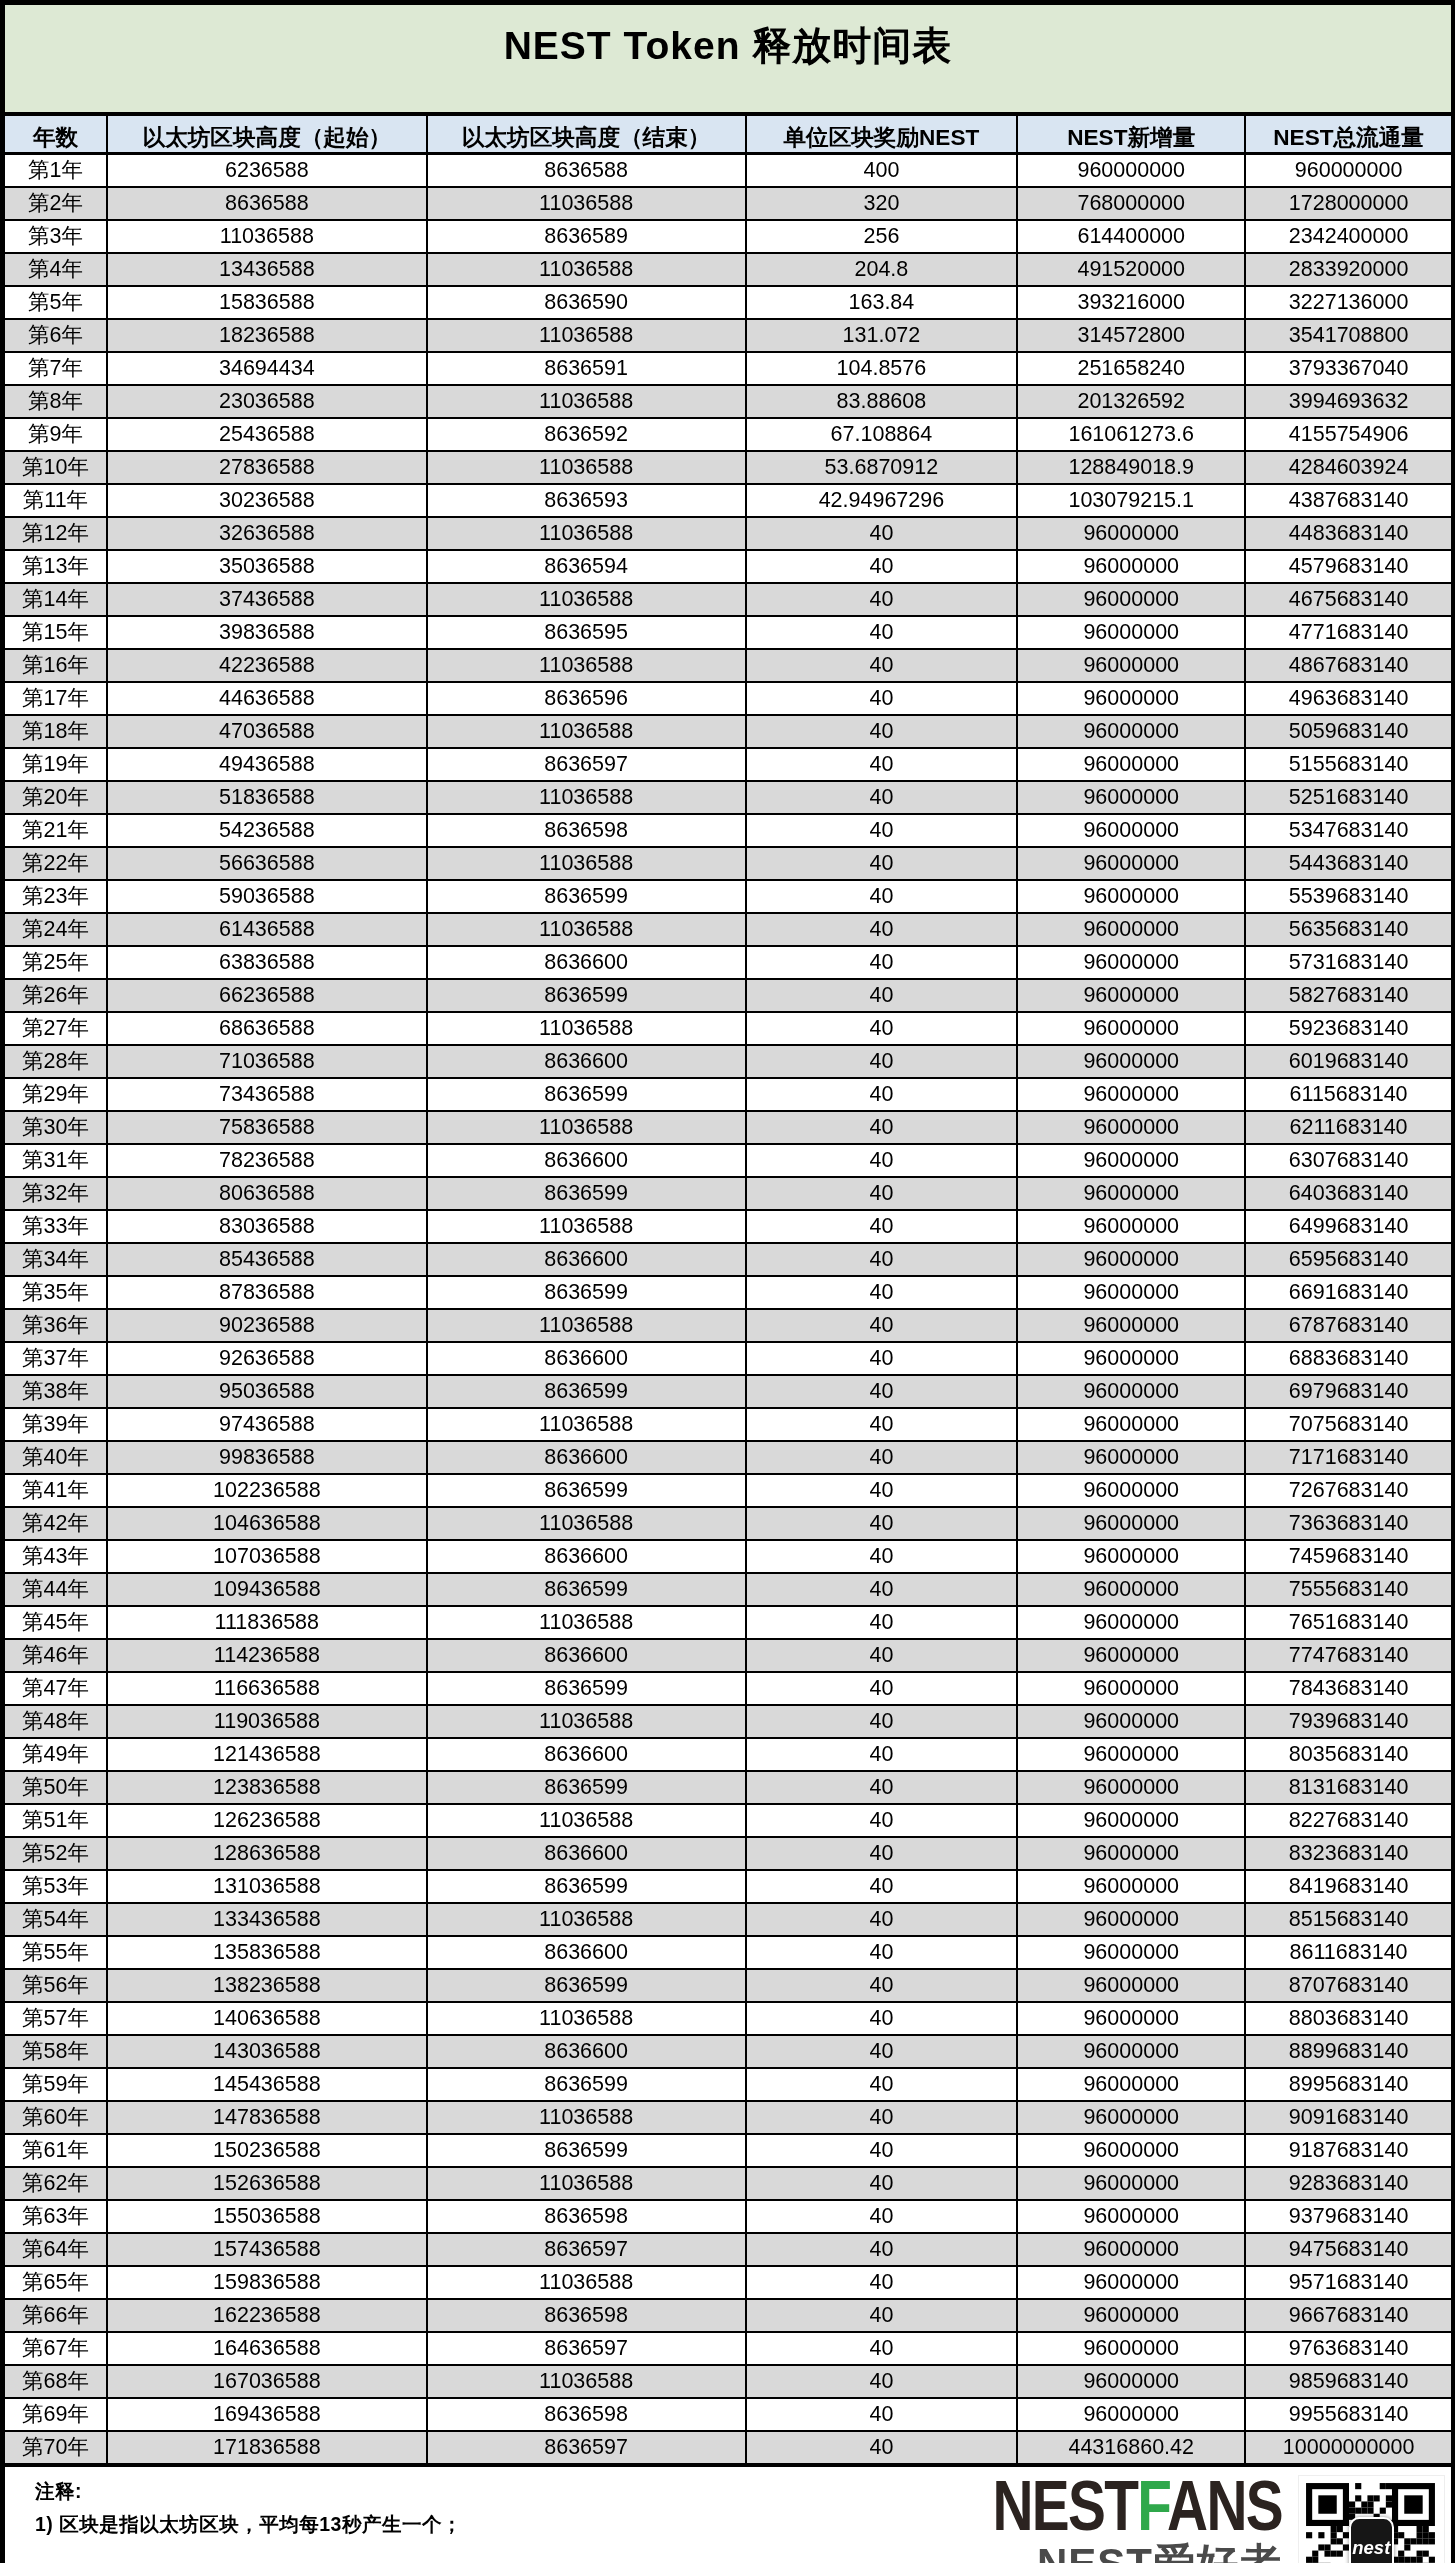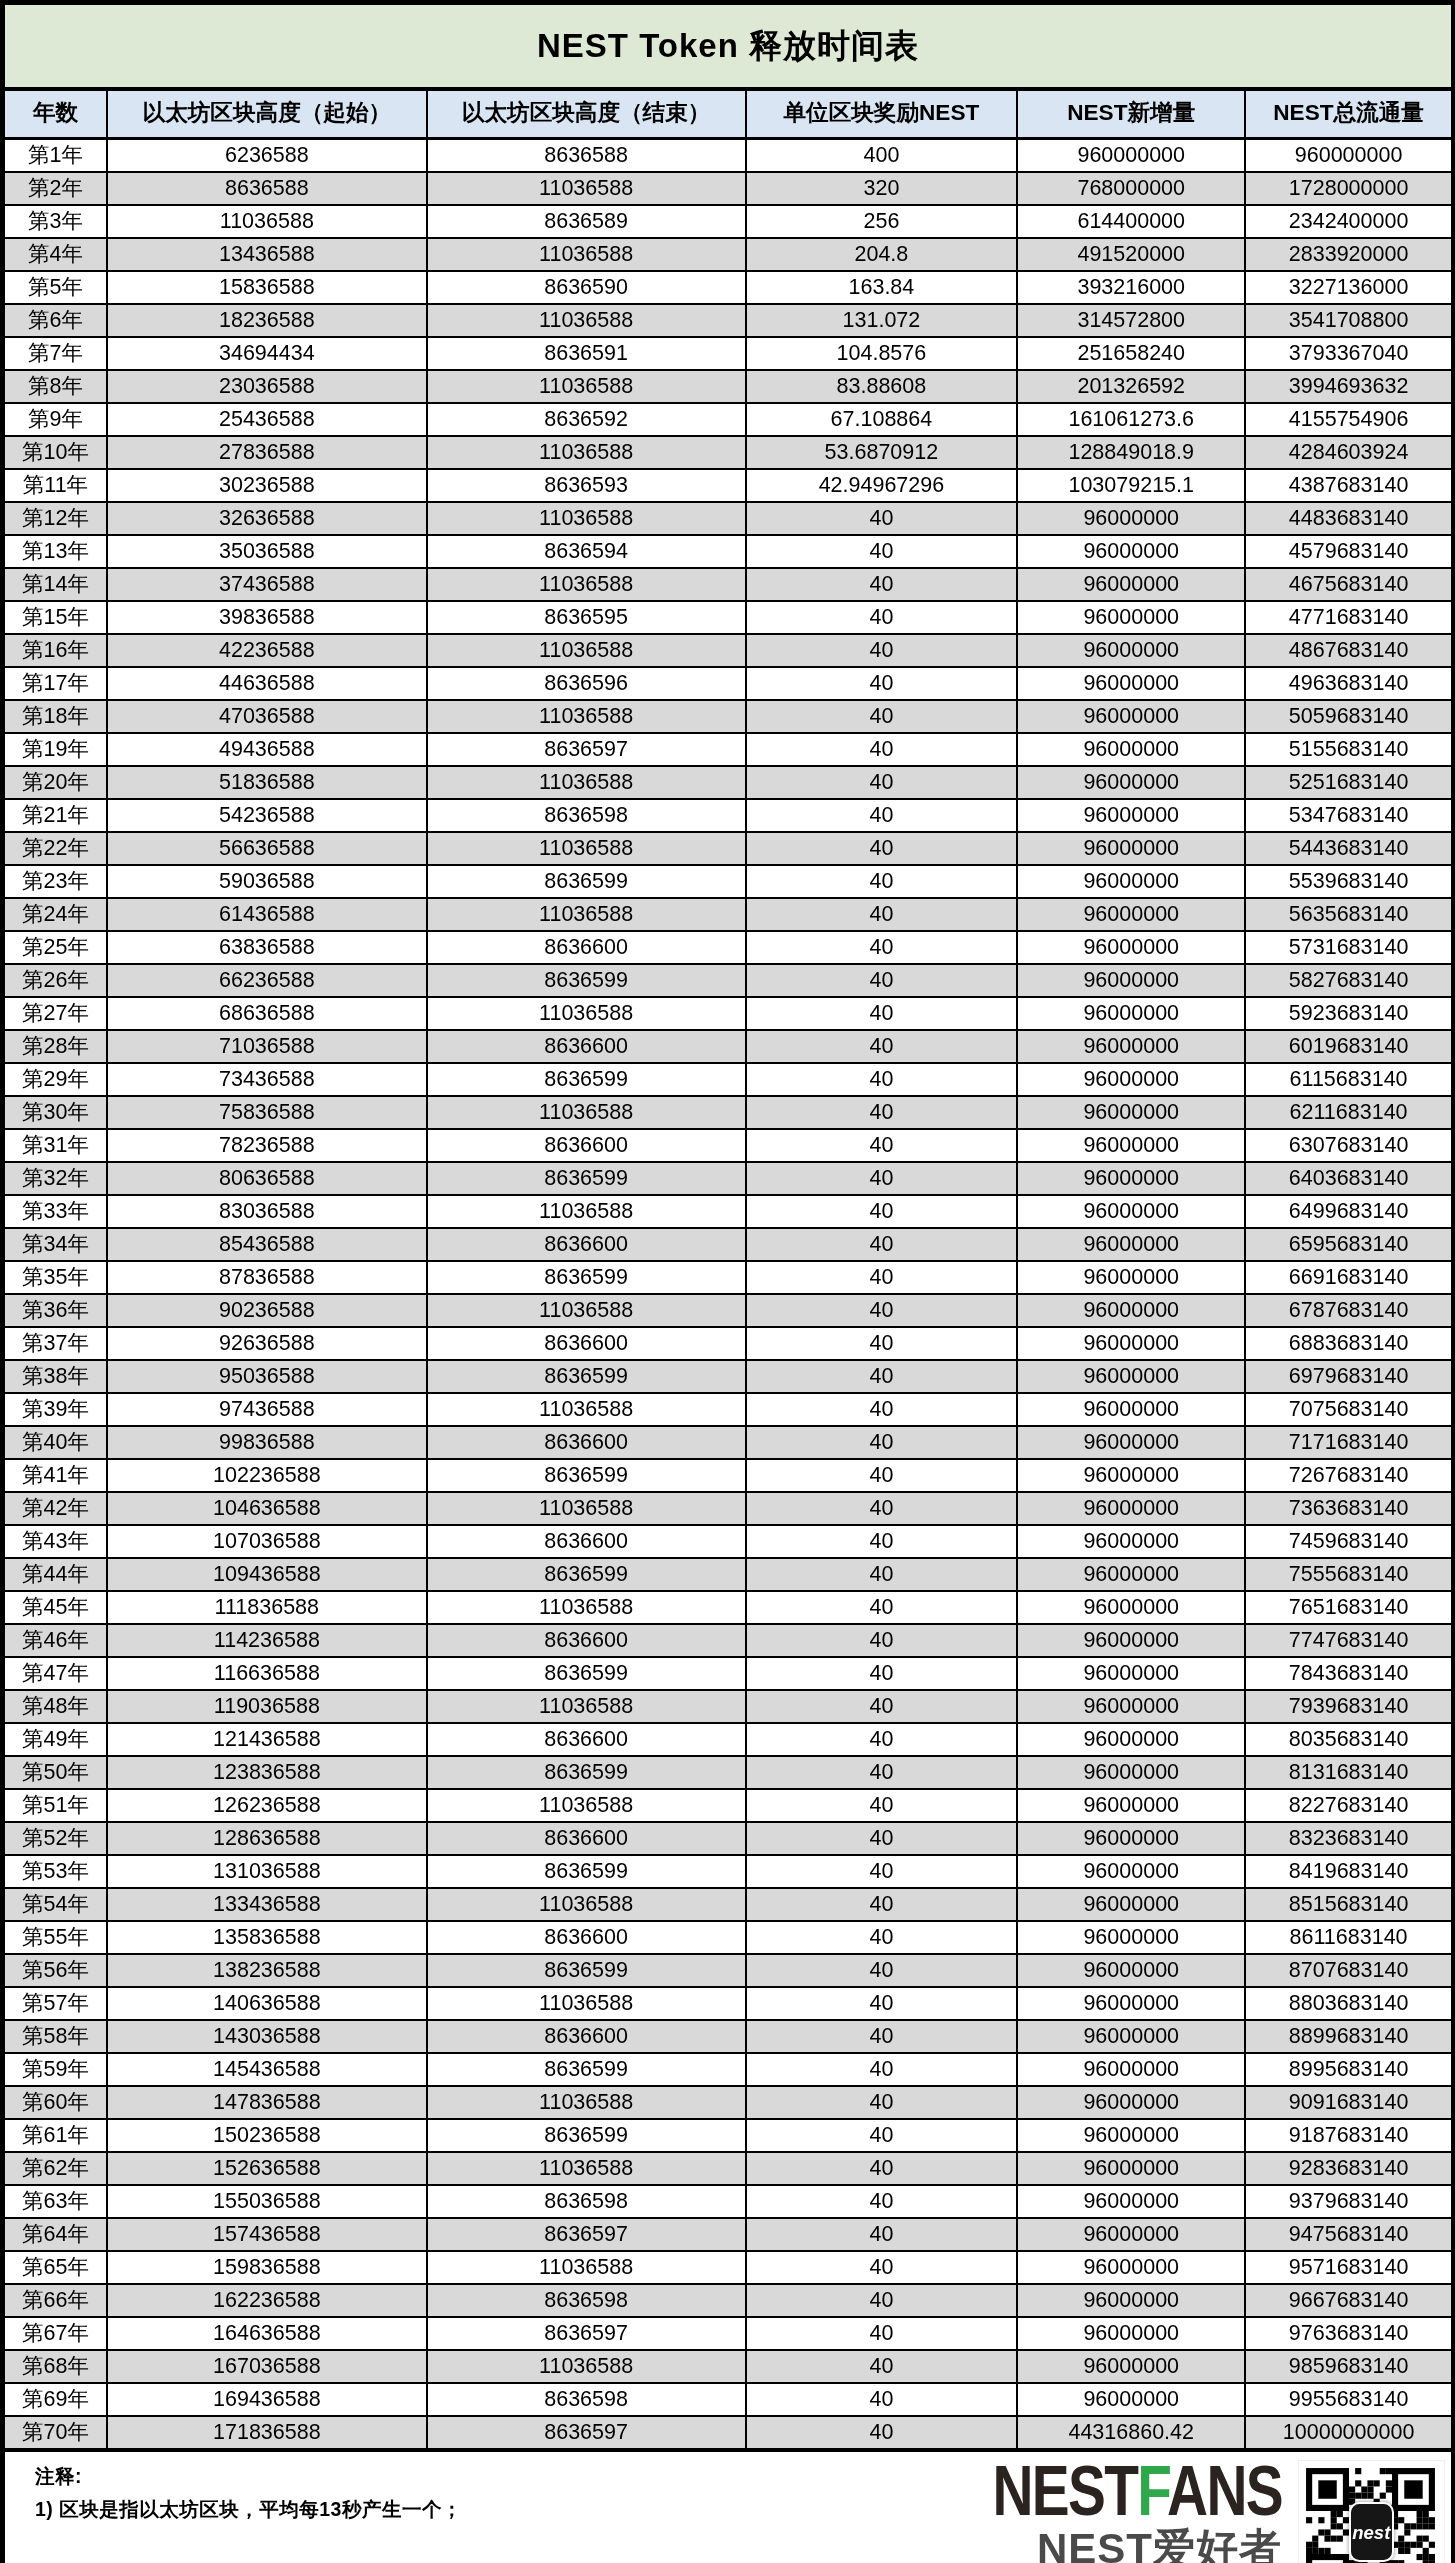--- a/index.html
+++ b/index.html
@@ -7,33 +7,33 @@
     position:relative;
     width:1456px;height:2635px;
     box-sizing:border-box;
     border:5.1px solid #000;
     background:#fff;
     font-family:"Liberation Sans","DejaVu Sans",sans-serif;
     color:#000;
   }
   .title-bar{
     box-sizing:border-box;
-    height:86px;
+    height:111px;
     border-bottom:4.1px solid #000;
     background:#dde9d4;
     text-align:center;
     line-height:82px;
-    font-size:33px;
+    font-size:39px;
     font-weight:bold;
     letter-spacing:1px;
   }
   .hdr-row{display:flex;background:#d9e5f2;}
   .hdr-cell{
     box-sizing:border-box;
-    height:49px;
+    height:39px;
     line-height:44px;
     border-right:2.6px solid #000;
     border-bottom:3.1px solid #000;
     text-align:center;
     font-size:22.6px;
     font-weight:bold;
     overflow:hidden;
     white-space:nowrap;
   }
   .hdr-cell:last-child{border-right:none;}

